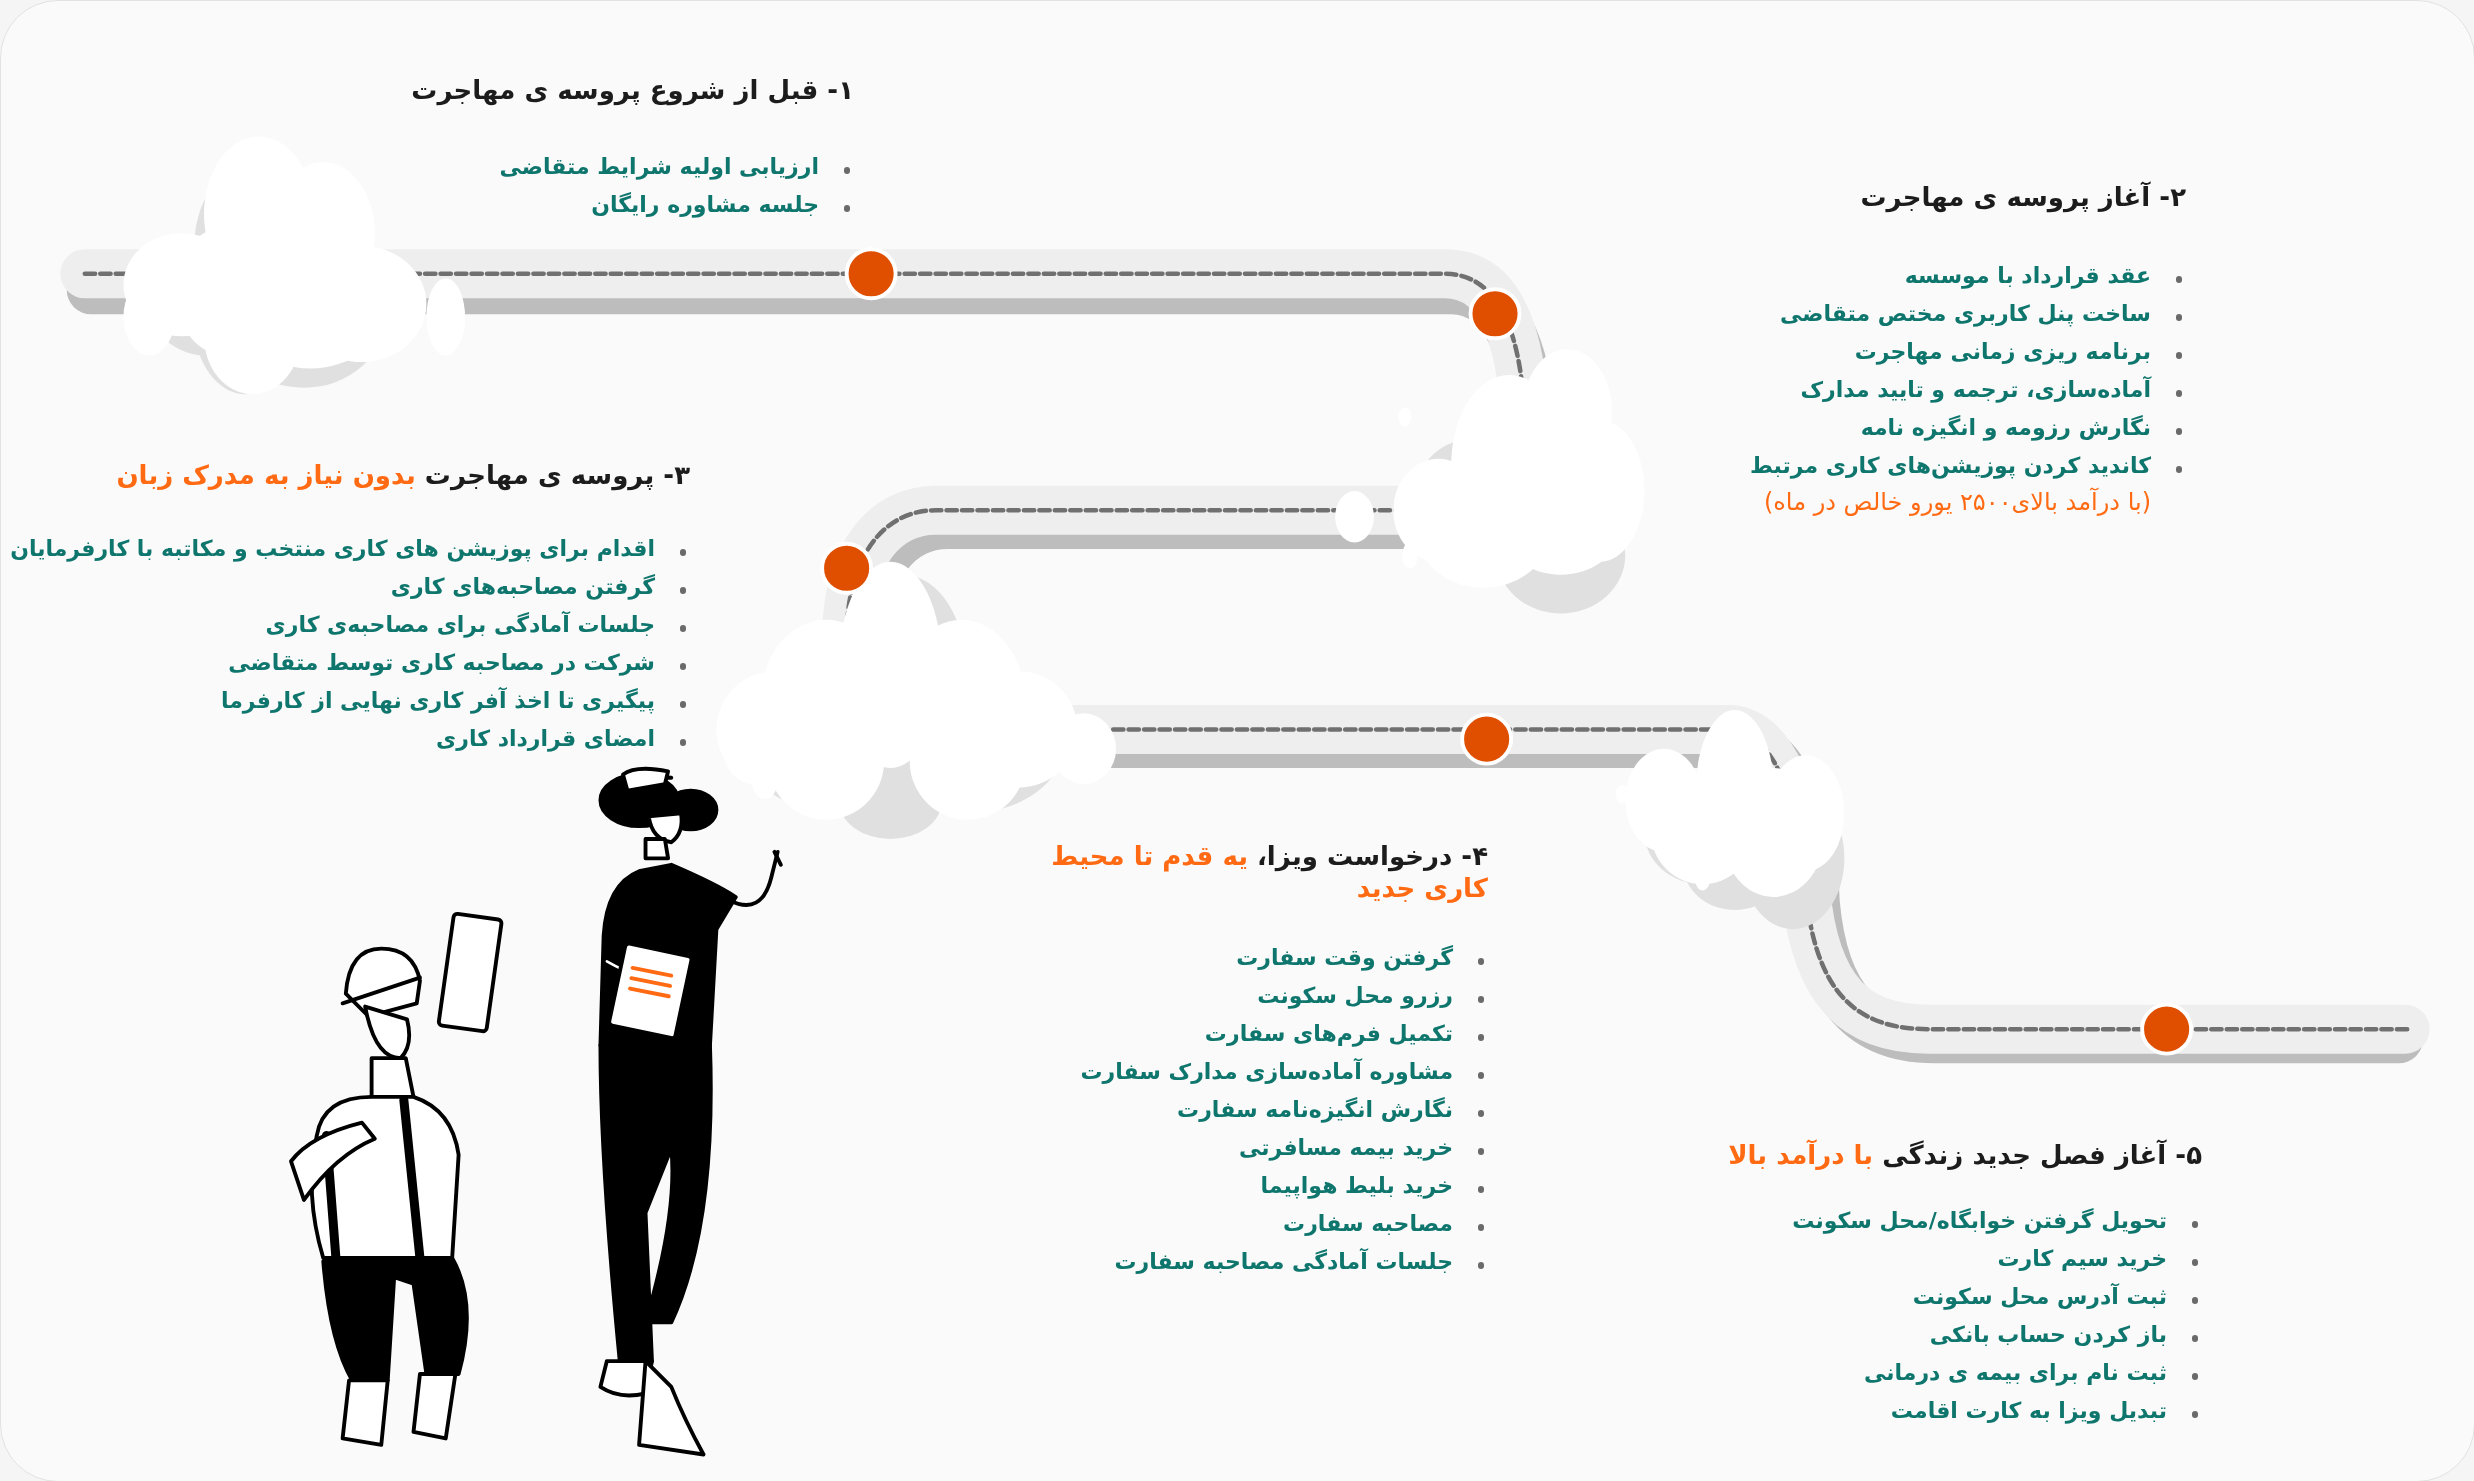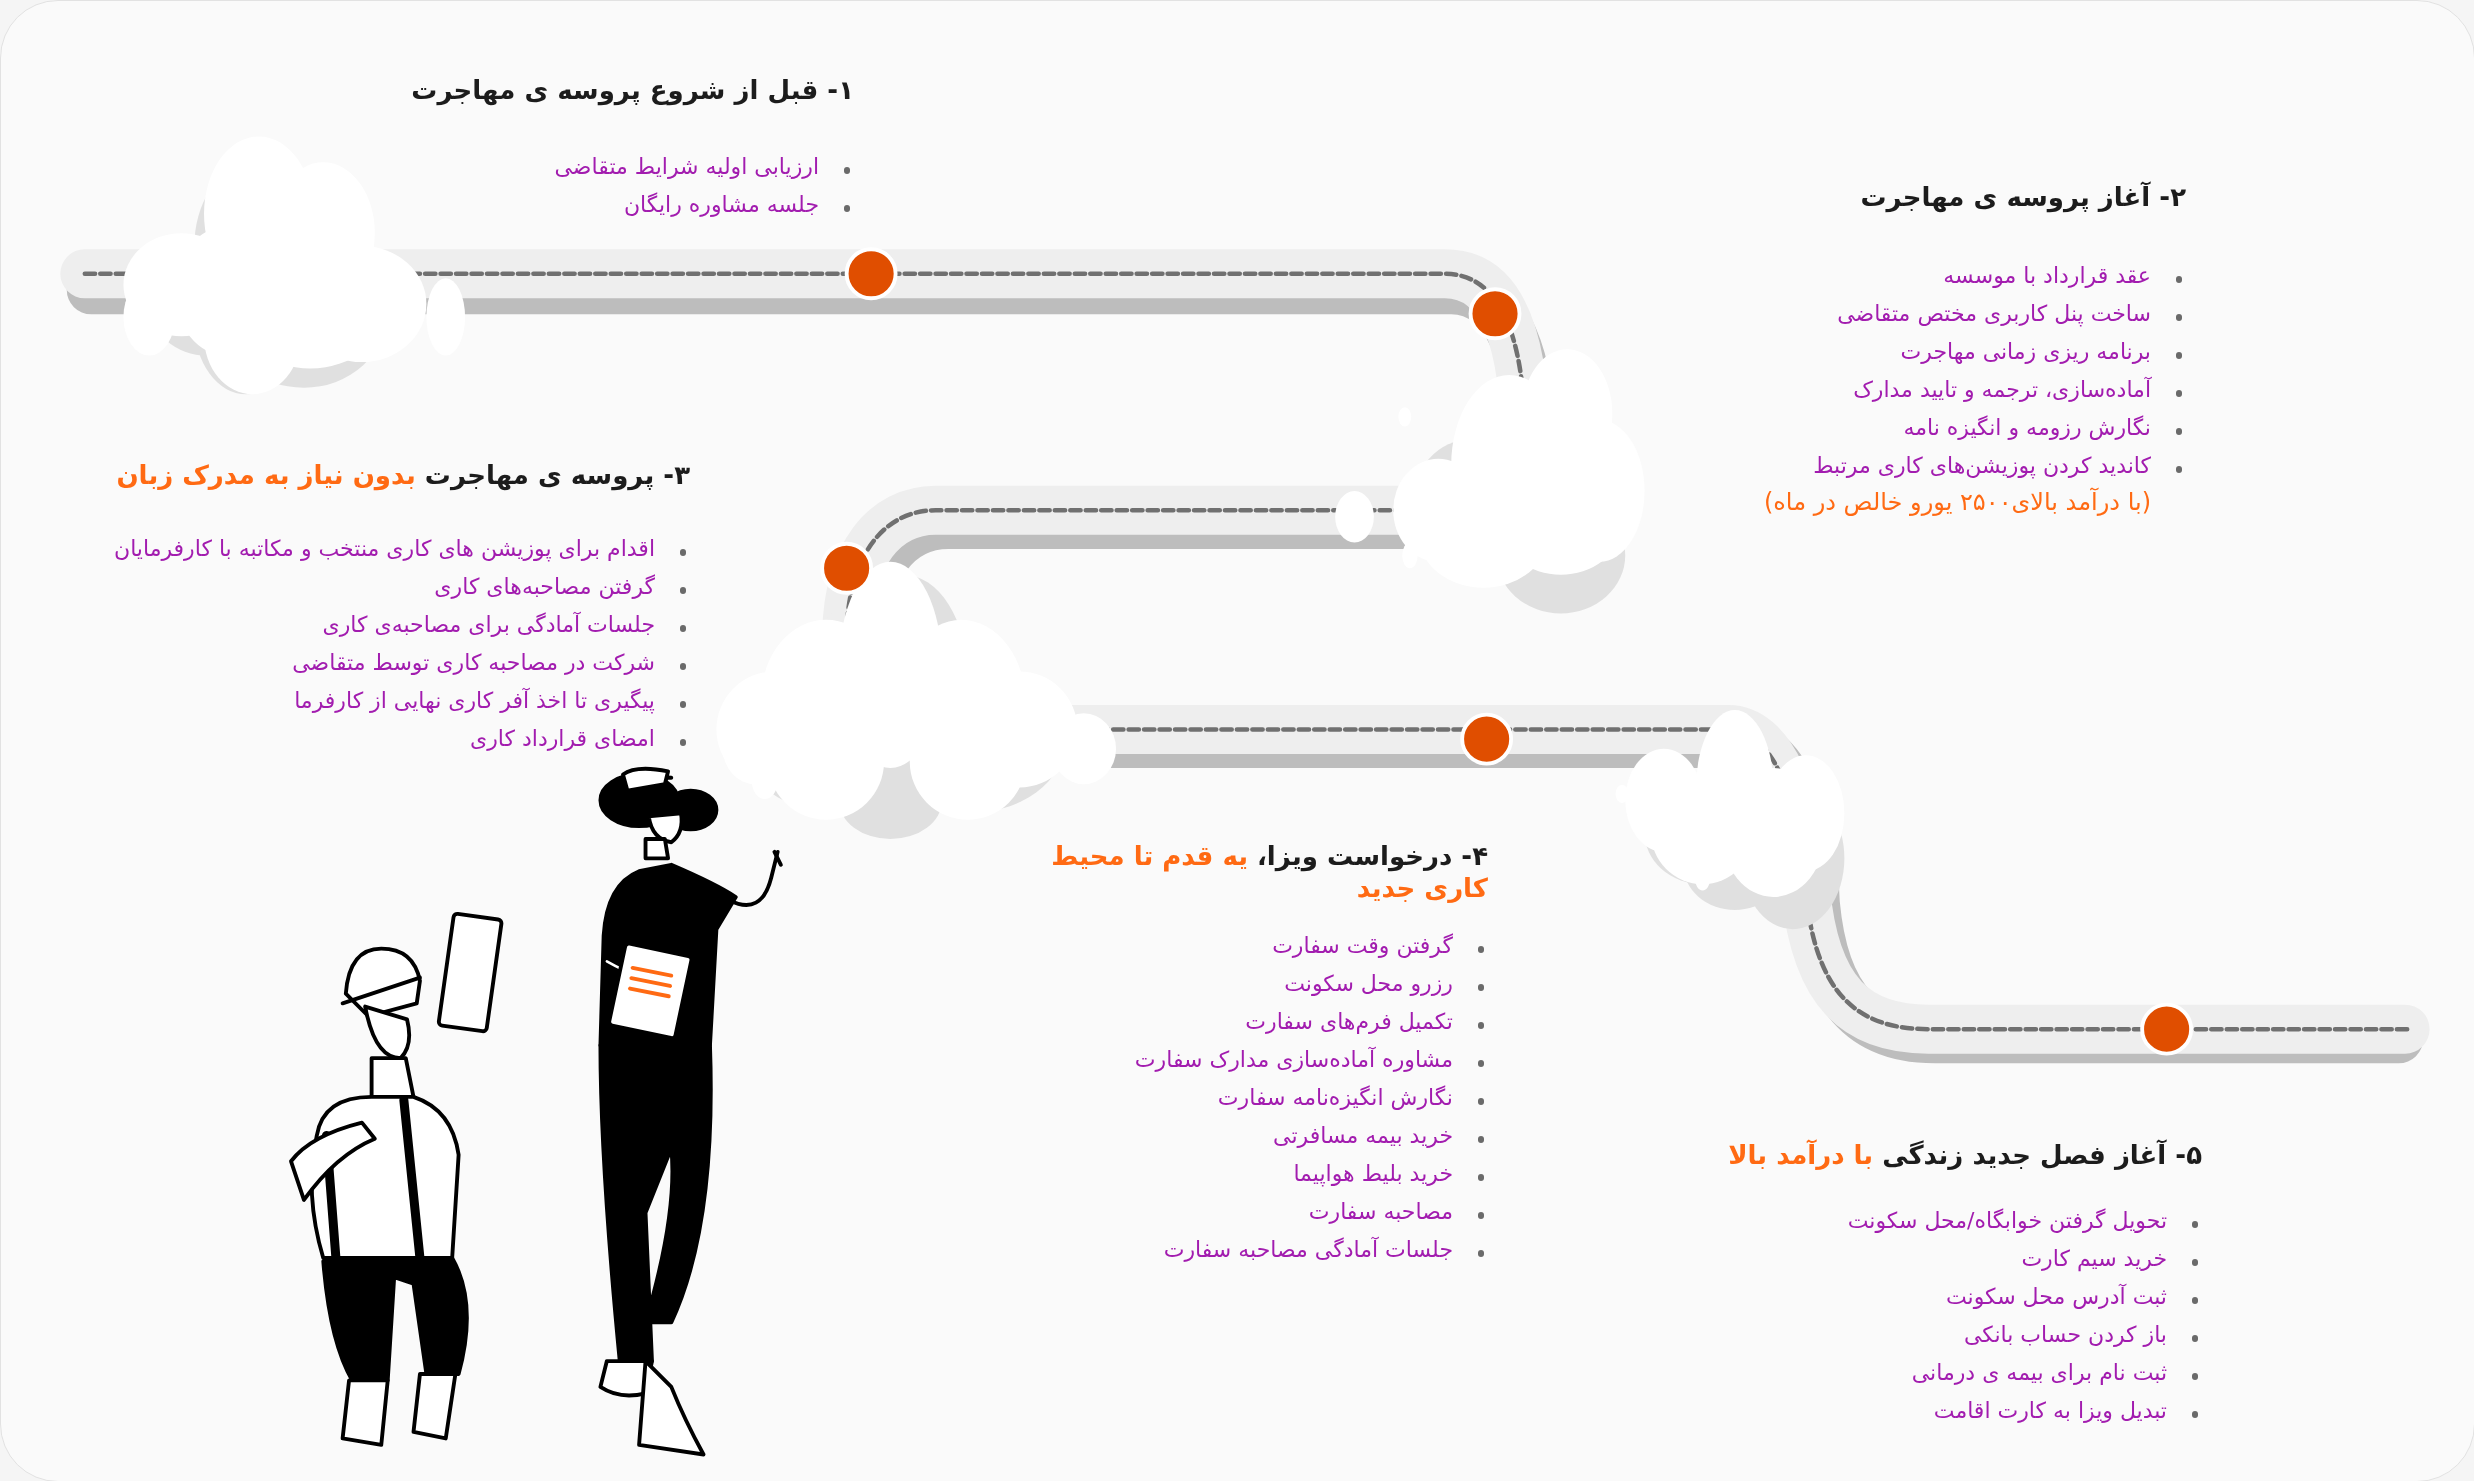--- a/index.html
+++ b/index.html
@@ -3,32 +3,32 @@
   <meta charset="utf-8">
   <style>
     html, body { margin: 0; padding: 0; background: #f5f5f5; }
     body { width: 2475px; height: 1482px; position: relative; overflow: hidden; font-family: "DejaVu Sans", sans-serif; }
     .frame { position: absolute; left: 0; top: 0; width: 2473px; height: 1480px; background: #fafafa; border: 0.6px solid #e2e2e2; border-radius: 58px; overflow: hidden; }
     svg.scene { position: absolute; left: 0; top: 0; width: 2475px; height: 1482px; }
     .step { position: absolute; direction: rtl; text-align: right; }
     .step h2 { margin: 4px; font-size: 26px; font-weight: bold; color: #1c1c1c; line-height: 46px; }
     .step h2 .hl { color: #ff6a13; }
     .step ul { list-style: none; margin: 0; padding: 0; margin-top: 26px; }
-    .step li { font-size: 22px; color: #a21caf; line-height: 38px; position: relative; padding-right: 39px; white-space: nowrap; }
+    .step li { font-size: 22px; color: #0f766e; line-height: 38px; position: relative; padding-right: 39px; white-space: nowrap; font-weight: bold; }
     .step li::before { content: ""; position: absolute; right: 7.7px; top: 19.3px; width: 6.4px; height: 6.4px; border-radius: 50%; background: #6a6a6a; }
     .step .note { font-size: 24px; color: #ff6a13; padding-right: 39px; line-height: 34px; white-space: nowrap; }
     #step1 { right: 1616px; top: 62px; }
     #step1 ul { margin-top: 35px; }
     #step2 { right: 284px; top: 169px; }
     #step2 ul { margin-top: 37px; }
     #step3 { right: 1780px; top: 447px; }
     #step3 ul { margin-top: 32px; }
     #step4 { right: 982px; top: 835px; }
     #step4 h2 { width: 451px; line-height: 32px; }
-    #step4 ul { margin-top: 23px; }
+    #step4 ul { margin-top: 35px; }
     #step5 { right: 268px; top: 1127px; }
     #step5 ul { margin-top: 24px; }
   </style>
 </head>
 <body>
 
 <div class="frame">
 
   <svg class="scene" viewBox="0 0 3840 2299">
 

